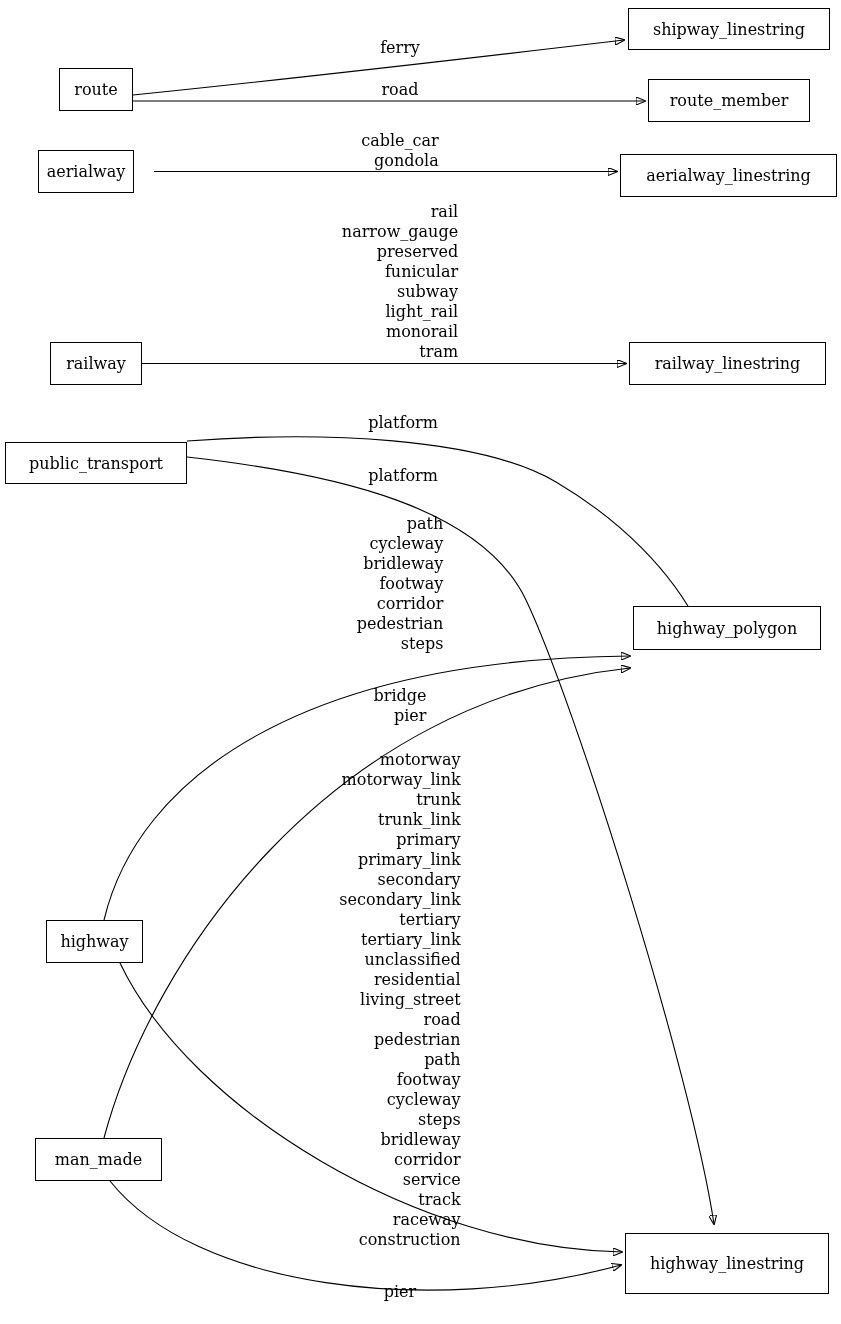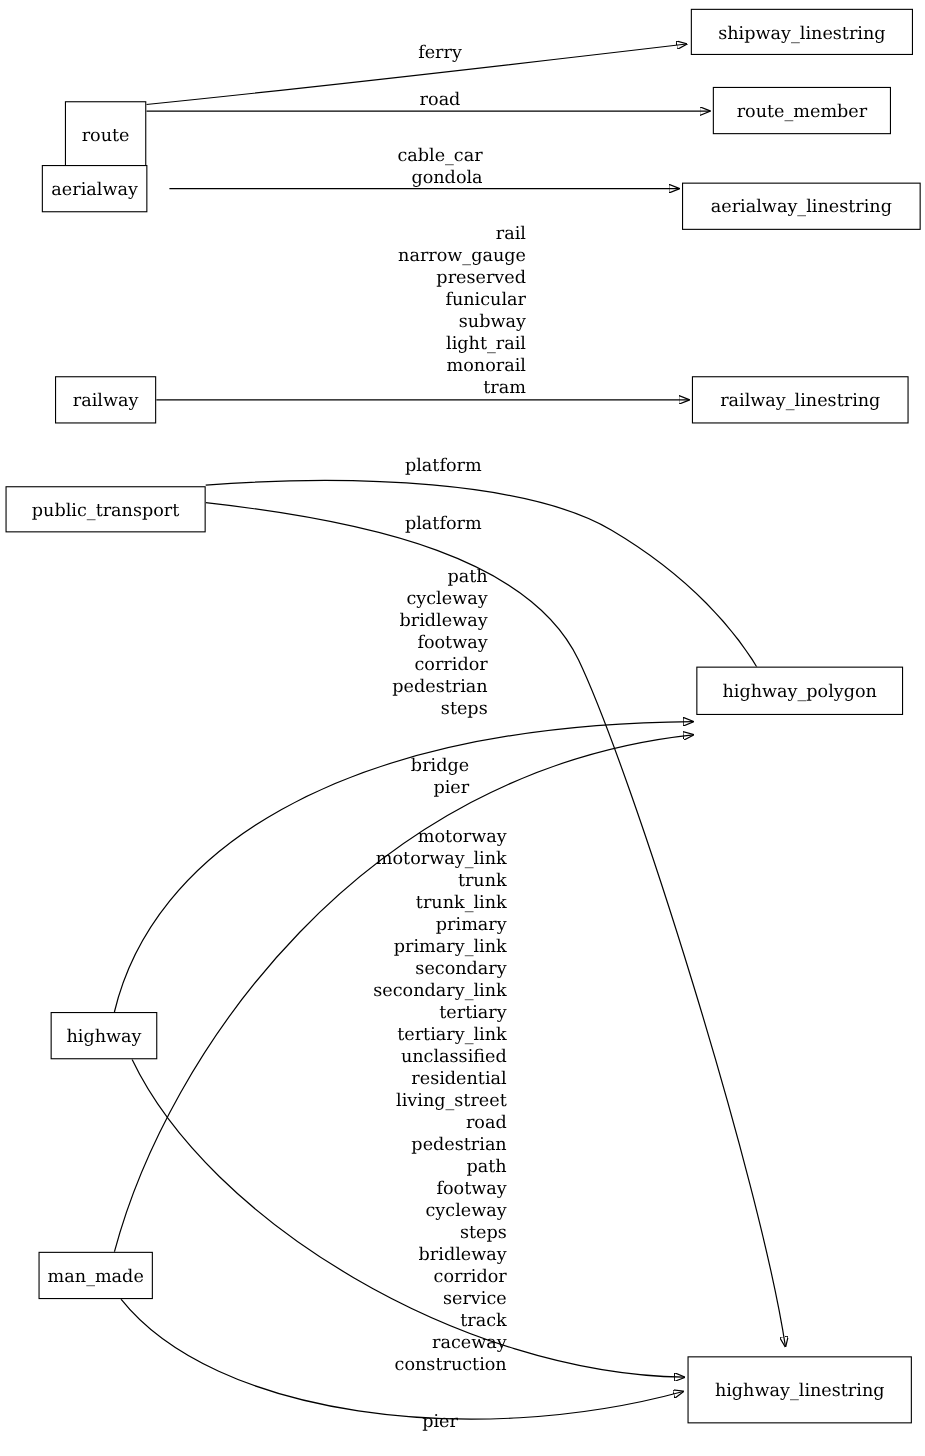--- a/index.html
+++ b/index.html
@@ -65,38 +65,38 @@
     <path d="M154,171.5 L617,171.5" marker-end="url(#arrow)"></path>
     <path d="M142,363.5 L626,363.5" marker-end="url(#arrow)"></path>
     <path d="M187,441 C320,431 480,437 556,482 C622,521 672,572 699,626" marker-end="url(#arrow)"></path>
     <path d="M187,457 C340,474 482,508 526,600 C575,703 691,1072 714,1224" marker-end="url(#arrow)"></path>
     <path d="M104,920 C138,778 300,659 630,656" marker-end="url(#arrow)"></path>
     <path d="M104,1138 C152,958 330,700 630,668" marker-end="url(#arrow)"></path>
     <path d="M120,963 C190,1110 420,1249 622,1252" marker-end="url(#arrow)"></path>
     <path d="M110,1181 C195,1288 430,1317 621,1265" marker-end="url(#arrow)"></path>
   </svg>
 
-  <div class="node" style="left:59px;top:92px;width:74px;height:61px">route</div>
+  <div class="node" style="left:59px;top:68px;width:74px;height:43px">route</div>
   <div class="node" style="left:628px;top:8px;width:202px;height:42px">shipway_linestring</div>
   <div class="node" style="left:648px;top:79px;width:162px;height:43px">route_member</div>
   <div class="node" style="left:38px;top:150px;width:96px;height:43px">aerialway</div>
-  <div class="node" style="left:620px;top:166px;width:217px;height:43px">aerialway_linestring</div>
+  <div class="node" style="left:620px;top:154px;width:217px;height:43px">aerialway_linestring</div>
   <div class="node" style="left:50px;top:342px;width:92px;height:43px">railway</div>
   <div class="node" style="left:629px;top:342px;width:197px;height:43px">railway_linestring</div>
   <div class="node" style="left:5px;top:442px;width:182px;height:42px">public_transport</div>
   <div class="node" style="left:633px;top:606px;width:188px;height:44px">highway_polygon</div>
   <div class="node" style="left:46px;top:920px;width:97px;height:43px">highway</div>
-  <div class="node" style="left:35px;top:1138px;width:104px;height:43px">man_made</div>
+  <div class="node" style="left:35px;top:1138px;width:127px;height:43px">man_made</div>
   <div class="node" style="left:625px;top:1233px;width:204px;height:61px">highway_linestring</div>
 
   <div class="edge-label" style="left:400px;top:38px">ferry</div>
   <div class="edge-label" style="left:400px;top:80px">road</div>
   <div class="edge-label" style="left:400px;top:131px">cable_car
 gondola</div>
-  <div class="edge-label" style="left:420px;top:202px">rail
+  <div class="edge-label" style="left:400px;top:202px">rail
 narrow_gauge
 preserved
 funicular
 subway
 light_rail
 monorail
 tram</div>
   <div class="edge-label" style="left:403px;top:413px">platform</div>
   <div class="edge-label" style="left:403px;top:466px">platform</div>
   <div class="edge-label" style="left:400px;top:514px">path

